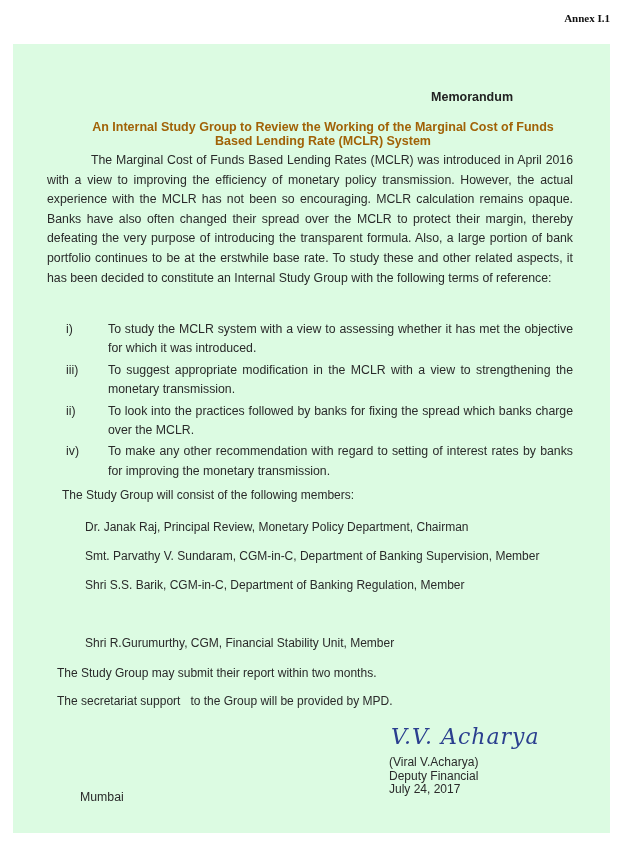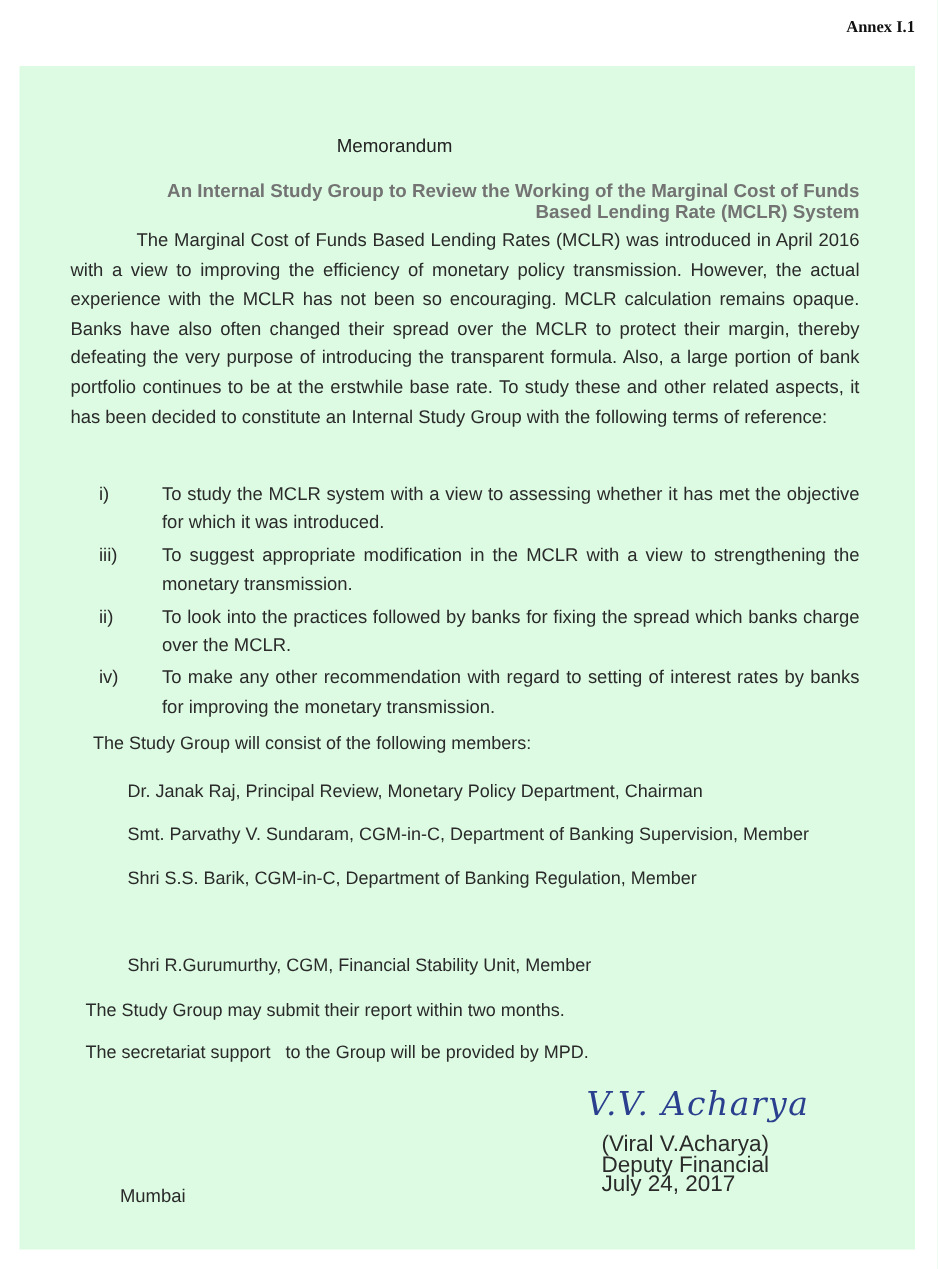--- a/index.html
+++ b/index.html
@@ -13,45 +13,45 @@
     position: absolute; right: 15px; top: 12px;
     font-family: "Liberation Serif", serif;
     font-weight: bold; font-size: 11px; color: #111;
   }
   .sheet {
     position: absolute; left: 13px; top: 44px; width: 597px; height: 789px;
     background: #dcfbe2;
   }
   .abs { position: absolute; white-space: nowrap; }
   .title {
-    left: 0; width: 500px; top: 46px; text-align: center;
-    font-weight: normal; font-size: 12.5px; color: #222;
+    left: 0; width: 500px; top: 46px; text-align: right;
+    font-weight: bold; font-size: 12.5px; color: #222;
   }
   .subtitle {
-    left: 60px; width: 500px; top: 76px; text-align: right; white-space: normal;
-    font-weight: bold; font-size: 12.5px; line-height: 14px; color: #737373;
+    left: 60px; width: 500px; top: 76px; text-align: center; white-space: normal;
+    font-weight: bold; font-size: 12.5px; line-height: 14px; color: #a16207;
   }
   .para {
     left: 34px; width: 526px; top: 107px; white-space: normal;
     font-size: 12.3px; line-height: 19.6px; text-align: justify;
   }
   .para .indent { display: inline-block; width: 44px; }
   .terms { left: 34px; width: 526px; top: 276px; }
   .term { position: relative; padding-left: 61px; font-size: 12.3px; line-height: 19.4px;
           text-align: justify; white-space: normal; margin-bottom: 2px; }
   .term .num { position: absolute; left: 19px; top: 0; }
   .line { font-size: 12px; }
   .members-intro { left: 49px; top: 444px; }
   .member { left: 72px; }
   .closing { left: 44px; }
   .signature {
     left: 378px; top: 680px; font-family: "DejaVu Serif", serif; font-style: italic;
     font-size: 22px; color: #2b3f8f; letter-spacing: 1px;
   }
-  .sig-block { left: 388px; top: 712px; font-size: 15px; line-height: 13.5px; }
+  .sig-block { left: 376px; top: 712px; font-size: 12px; line-height: 13.5px; }
   .mumbai { left: 67px; top: 746px; font-size: 12.3px; }
 </style>
 </head>
 <body>
 
 <div class="annex">Annex I.1</div>
 
 <div class="sheet">
   <div class="abs title">Memorandum</div>
   <div class="abs subtitle">An Internal Study Group to Review the Working of the Marginal Cost of Funds Based Lending Rate (MCLR) System</div>

